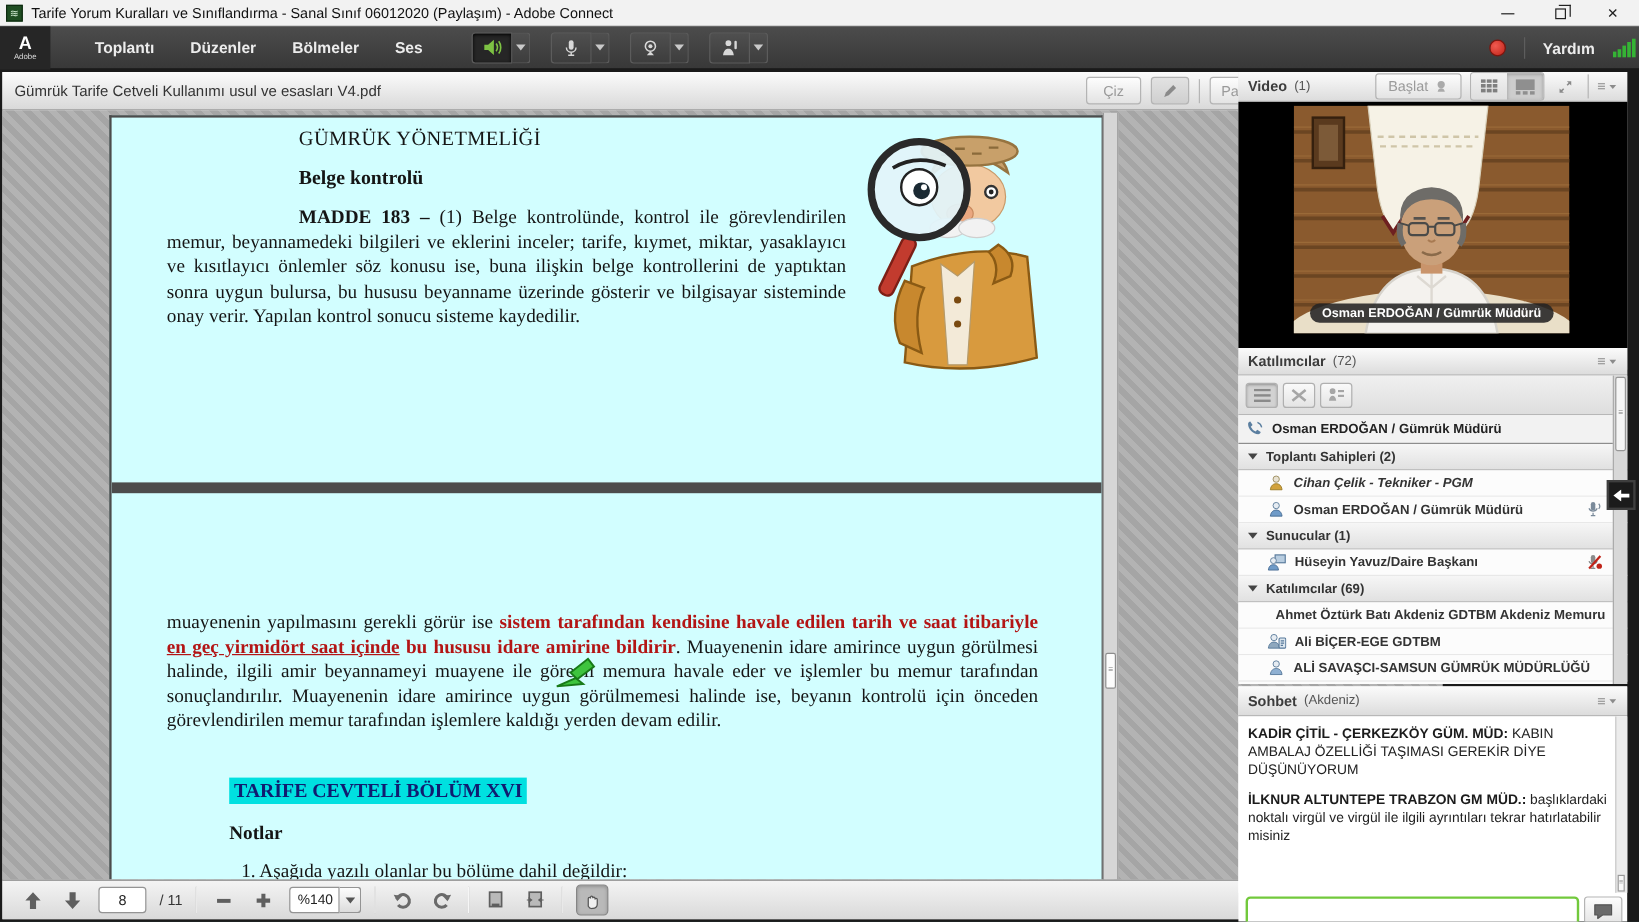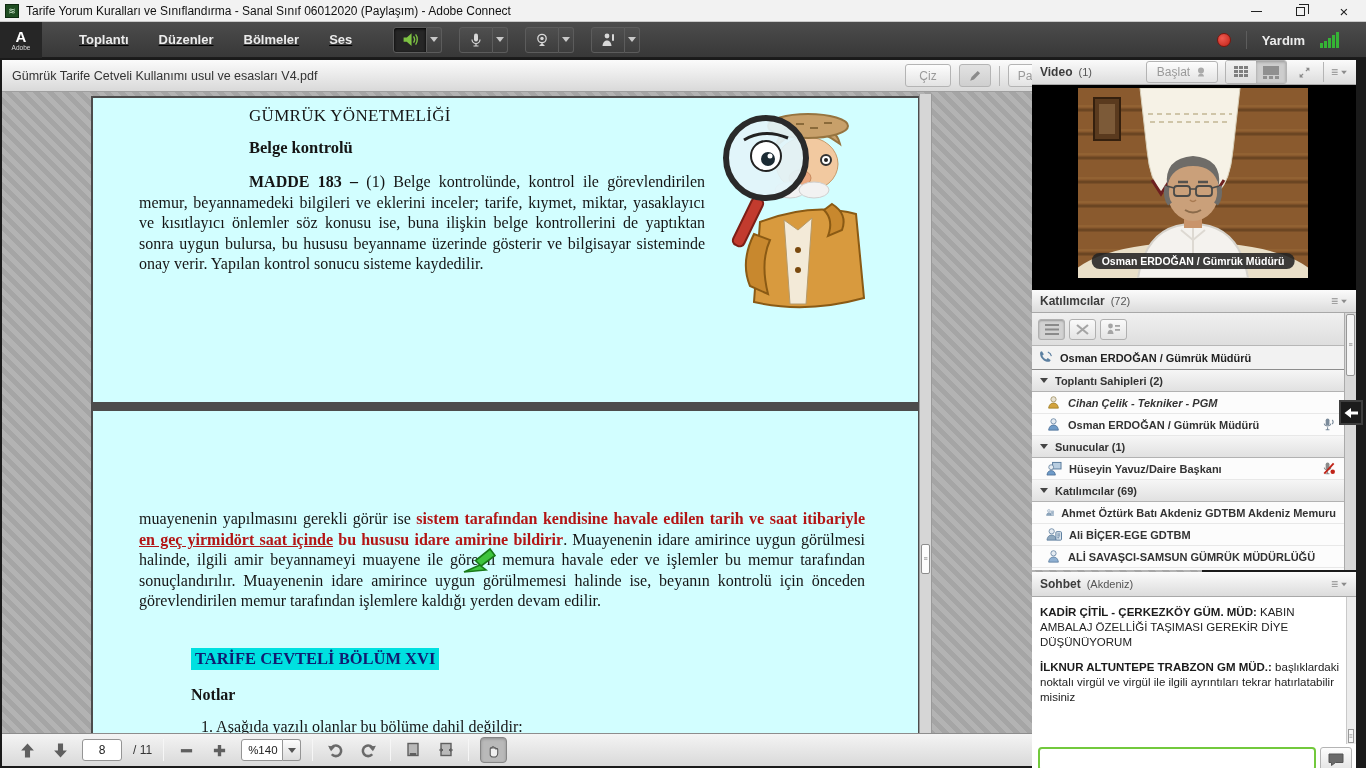--- a/index.html
+++ b/index.html
@@ -16,29 +16,29 @@
   .min-glyph { width:11px; height:1px; background:#222; }
   .restore-glyph { width:9px; height:9px; border:1px solid #222; position:relative; }
   .restore-glyph:before { content:""; position:absolute; left:2px; top:-4px; width:9px; height:9px; border:1px solid #222; border-left:none; border-bottom:none; }
   .close-glyph { font-size:15px; line-height:15px; }
 
   
   .menubar { position:absolute; left:0; top:22px; width:1366px; height:36px; background:linear-gradient(#4c4c4c,#383838); display:flex; align-items:center; border-bottom:1px solid #1c1c1c; }
   .adobe-logo { width:42px; height:36px; background:#262626; display:flex; flex-direction:column; align-items:center; justify-content:center; }
   .adobe-logo .a-mark { color:#fff; font-weight:bold; font-size:15px; line-height:15px; }
   .adobe-logo .a-word { color:#ddd; font-size:6.5px; }
-  .menu-items { display:flex; margin-left:22px;text-decoration:underline; }
+  .menu-items { display:flex; margin-left:22px; }
   .menu-item { color:#ececec; font-size:13px; font-weight:bold; padding:0 15px; line-height:36px; cursor:default; }
   .av-controls { display:flex; margin-left:26px; gap:17px; align-items:center; }
   .av-group { display:flex; height:26px; }
   .av-main { width:34px; height:26px; border:1px solid #5c5c5c; border-radius:3px 0 0 3px; display:flex; align-items:center; justify-content:center; background:linear-gradient(#4f4f4f,#3d3d3d); }
   .av-main.active { background:#262626; box-shadow:inset 0 1px 3px #000; }
   .av-arrow { width:15px; height:26px; border:1px solid #5c5c5c; border-left:none; border-radius:0 3px 3px 0; display:flex; align-items:center; justify-content:center; background:linear-gradient(#4f4f4f,#3d3d3d); }
   .tri-down { width:0; height:0; border-left:4px solid transparent; border-right:4px solid transparent; border-top:5px solid #c9c9c9; }
-  .menubar-right { position:absolute; right:26px; top:22px; height:36px; display:flex; align-items:center; gap:15px; }
+  .menubar-right { position:absolute; right:2px; top:22px; height:36px; display:flex; align-items:center; gap:15px; }
   .vsep-dark { width:1px; height:18px; background:#5d5d5d; }
   .record-dot { width:14px; height:14px; border-radius:50%; background:radial-gradient(circle at 35% 35%, #f05a50, #c02318); border:1px solid #7d150e; }
   .help-label { color:#ececec; font-size:13px; font-weight:bold; }
 
   
   .pod { position:absolute; background:#e9e9e9; }
   .pod-header { height:25px; background:linear-gradient(#fbfbfb,#dcdcdc); border-bottom:1px solid #a8a8a8; display:flex; align-items:center; padding:0 8px; }
   .pod-title { font-size:12px; font-weight:bold; color:#3c3c3c; }
   .pod-count { font-size:11px; color:#555; margin-left:6px; }
   .pod-menu { margin-left:auto; color:#8b8b8b; font-size:12px; display:flex; align-items:center; gap:2px; }
@@ -99,21 +99,21 @@
 
   
   .part-pod { left:1032px; top:290px; width:324px; height:280px; background:#fcfcfc; }
   .part-header { height:23px; }
   .part-toolbar { height:33px; background:linear-gradient(#f0f0f0,#dedede); border-bottom:1px solid #b7b7b7; display:flex; align-items:center; gap:4px; padding-left:6px; }
   .ptb-btn { width:27px; height:21px; border:1px solid #b0b0b0; border-radius:3px; background:linear-gradient(#fafafa,#e4e4e4); display:flex; align-items:center; justify-content:center; }
   .ptb-btn.sel { background:#d2d2d2; box-shadow:inset 0 1px 2px #999; }
   .active-row { height:24px; background:#f2f2f2; border-bottom:1px solid #8d8d8d; display:flex; align-items:center; gap:7px; padding-left:6px; font-size:11px; font-weight:bold; color:#222; }
   .group-hdr { height:22px; background:linear-gradient(#f6f6f6,#e1e1e1); border-bottom:1px solid #b2b2b2; display:flex; align-items:center; gap:7px; padding-left:8px; font-size:11px; font-weight:bold; color:#333; }
   .gtri { width:0; height:0; border-left:4px solid transparent; border-right:4px solid transparent; border-top:5px solid #444; }
-  .member-row { height:22px; background:#fcfcfc; border-bottom:1px solid #e8e8e8; display:flex; align-items:center; gap:7px; padding:0 20px 0 14px; font-size:11px; font-weight:bold; color:#333; white-space:nowrap; overflow:hidden; }
+  .member-row { height:22px; background:#fcfcfc; border-bottom:1px solid #e8e8e8; display:flex; align-items:center; gap:7px; padding:0 20px 0 24px; font-size:11px; font-weight:bold; color:#333; white-space:nowrap; overflow:hidden; }
   .member-row.it { font-style:italic; }
   .row-right { margin-left:auto; }
   .part-scroll { position:absolute; right:0; top:23px; bottom:0; width:12px; background:#d8d8d8; border-left:1px solid #ababab; }
   .part-thumb { position:absolute; left:1px; top:1px; width:9px; height:62px; background:#f5f5f5; border:1px solid #979797; border-radius:2px; color:#777; font-size:7px; text-align:center; line-height:60px; }
   .popout-btn { position:absolute; right:-7px; top:110px; width:24px; height:25px; background:#1b1b1b; border:2px solid #3e3e3e; display:flex; align-items:center; justify-content:center; z-index:5; }
 
   
   .chat-pod { left:1032px; top:572px; width:324px; height:232px; background:#fff; }
   .chat-messages { position:absolute; left:0; top:25px; right:0; bottom:60px; background:#fff; padding:8px 16px 0 8px; overflow:hidden; }
   .chat-msg { font-size:11.5px; line-height:15px; color:#222; margin-bottom:10px; }

